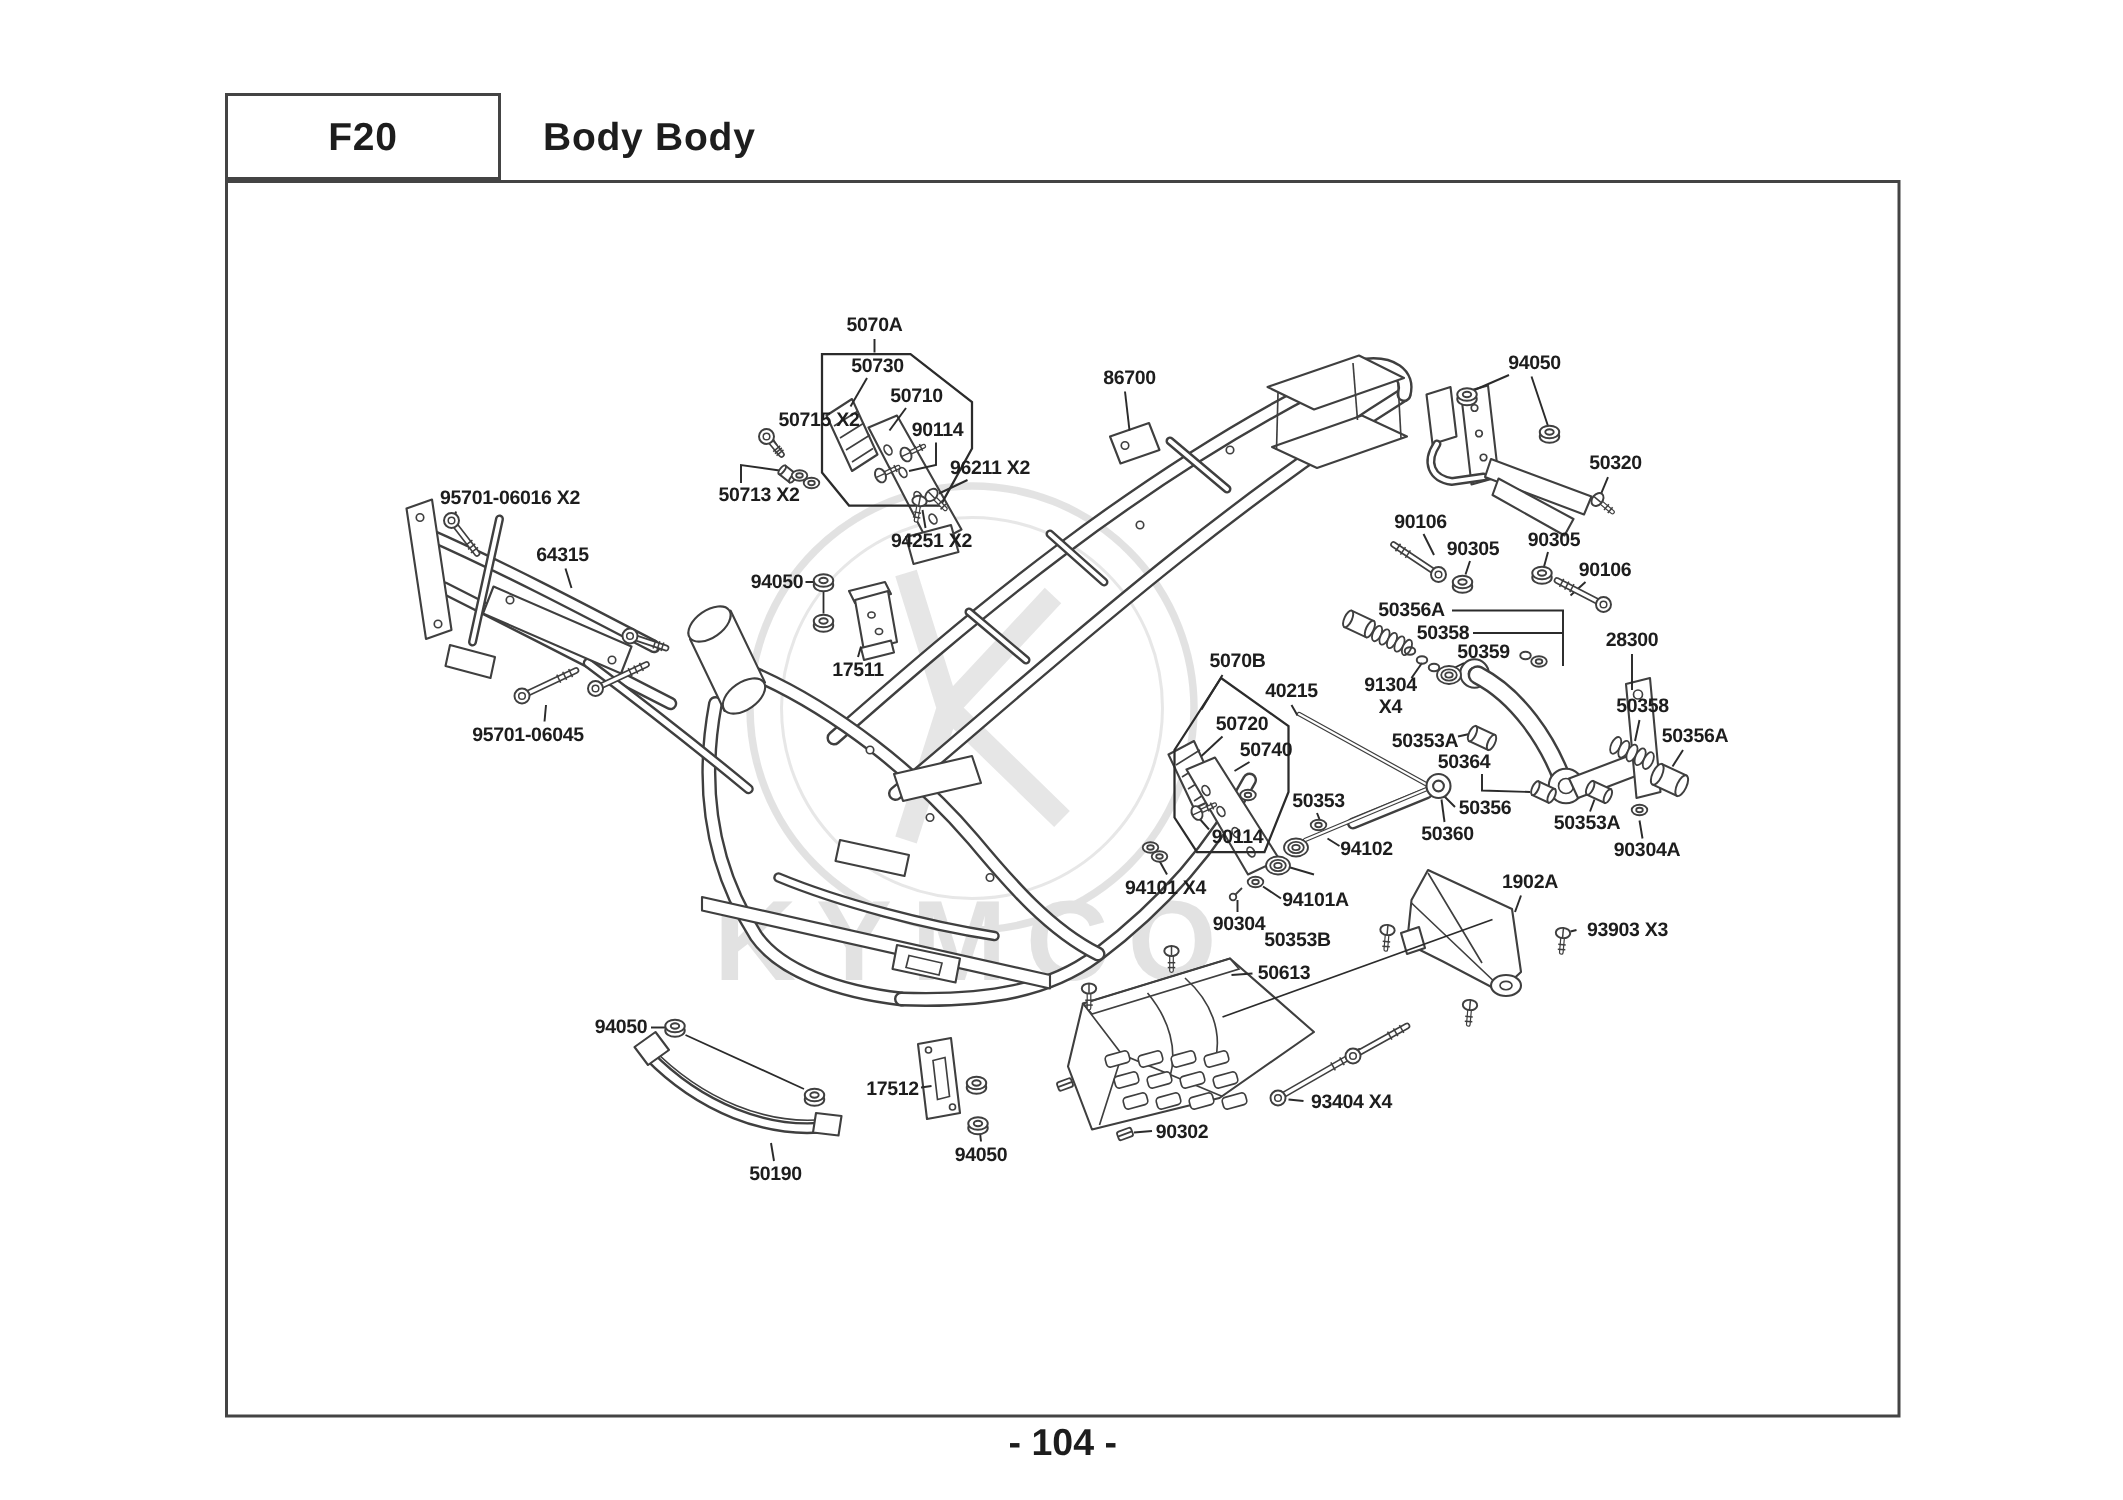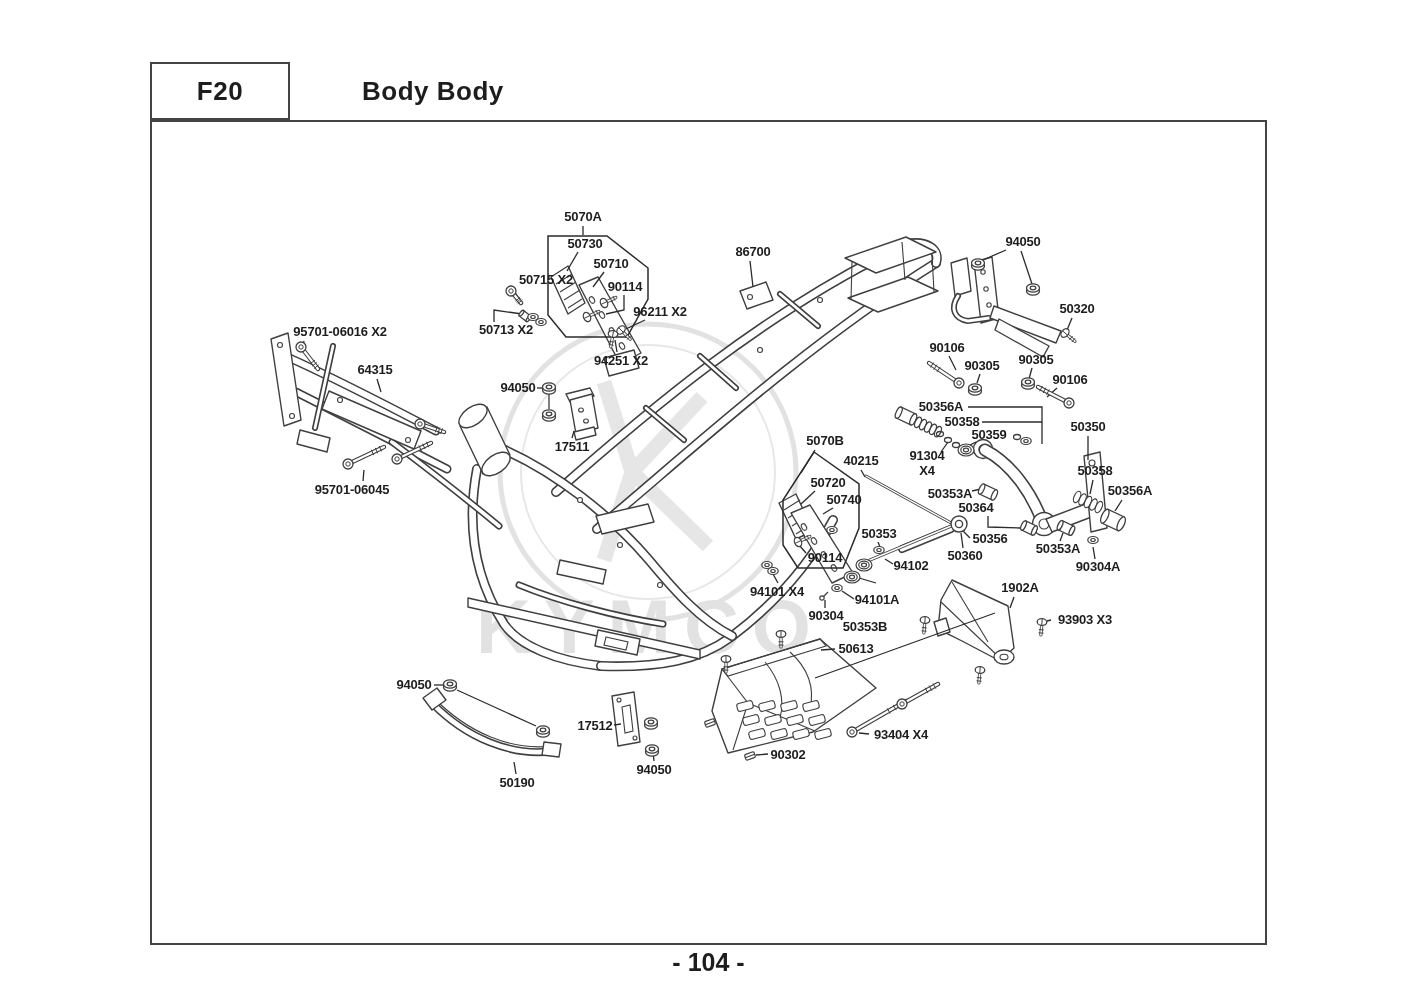--- a/index.html
+++ b/index.html
@@ -1,18 +1,18 @@
 <!DOCTYPE html>
 <html><head>
 <meta charset="utf-8">
 <style>
   html,body{margin:0;padding:0;background:#ffffff;}
   body{width:1415px;height:1000px;position:relative;overflow:hidden;
        font-family:"Liberation Sans", sans-serif;color:#1d1d1d;}
-  .hdr-code{position:absolute;left:150px;top:62px;width:140px;height:58px;
+  .hdr-code{position:absolute;left:150px;top:62px;width:184px;height:58px;
     border:2px solid #444;box-sizing:border-box;display:flex;align-items:center;justify-content:center;
     font-size:26px;font-weight:bold;letter-spacing:0.5px;background:#fff;z-index:3;}
   .hdr-title{position:absolute;left:362px;top:62px;height:58px;line-height:58px;
     font-size:26px;font-weight:bold;letter-spacing:0.5px;z-index:3;}
   .content-frame{position:absolute;left:150px;top:120px;width:1117px;height:825px;
     border:2px solid #444;box-sizing:border-box;background:transparent;z-index:1;}
   .footer{position:absolute;left:150px;top:948px;width:1117px;text-align:center;
     font-size:25px;font-weight:bold;}
   svg#diagram{position:absolute;left:0;top:0;z-index:2;}
   #labels{position:absolute;left:0;top:0;width:1334px;height:1000px;z-index:4;pointer-events:none;}
@@ -622,21 +622,21 @@
     <div class="plabel" style="left: 753px; top: 252px;">86700</div>
     <div class="plabel" style="left: 1023px; top: 242px;">94050</div>
     <div class="plabel" style="left: 1077px; top: 309px;">50320</div>
     <div class="plabel" style="left: 947px; top: 348px;">90106</div>
     <div class="plabel" style="left: 982px; top: 366px;">90305</div>
     <div class="plabel" style="left: 1036px; top: 360px;">90305</div>
     <div class="plabel" style="left: 1070px; top: 380px;">90106</div>
     <div class="plabel" style="left: 941px; top: 407px;">50356A</div>
     <div class="plabel" style="left: 962px; top: 422px;">50358</div>
     <div class="plabel" style="left: 989px; top: 435px;">50359</div>
-    <div class="plabel" style="left: 1088px; top: 427px;">50350</div>
+    <div class="plabel" style="left: 1088px; top: 427px;">28300</div>
     <div class="plabel" style="left: 927px; top: 464px;">91304
 X4</div>
     <div class="plabel" style="left: 950px; top: 494px;">50353A</div>
     <div class="plabel" style="left: 976px; top: 508px;">50364</div>
     <div class="plabel" style="left: 1095px; top: 471px;">50358</div>
     <div class="plabel" style="left: 1130px; top: 491px;">50356A</div>
     <div class="plabel" style="left: 825px; top: 441px;">5070B</div>
     <div class="plabel" style="left: 861px; top: 461px;">40215</div>
     <div class="plabel" style="left: 828px; top: 483px;">50720</div>
     <div class="plabel" style="left: 844px; top: 500px;">50740</div>

